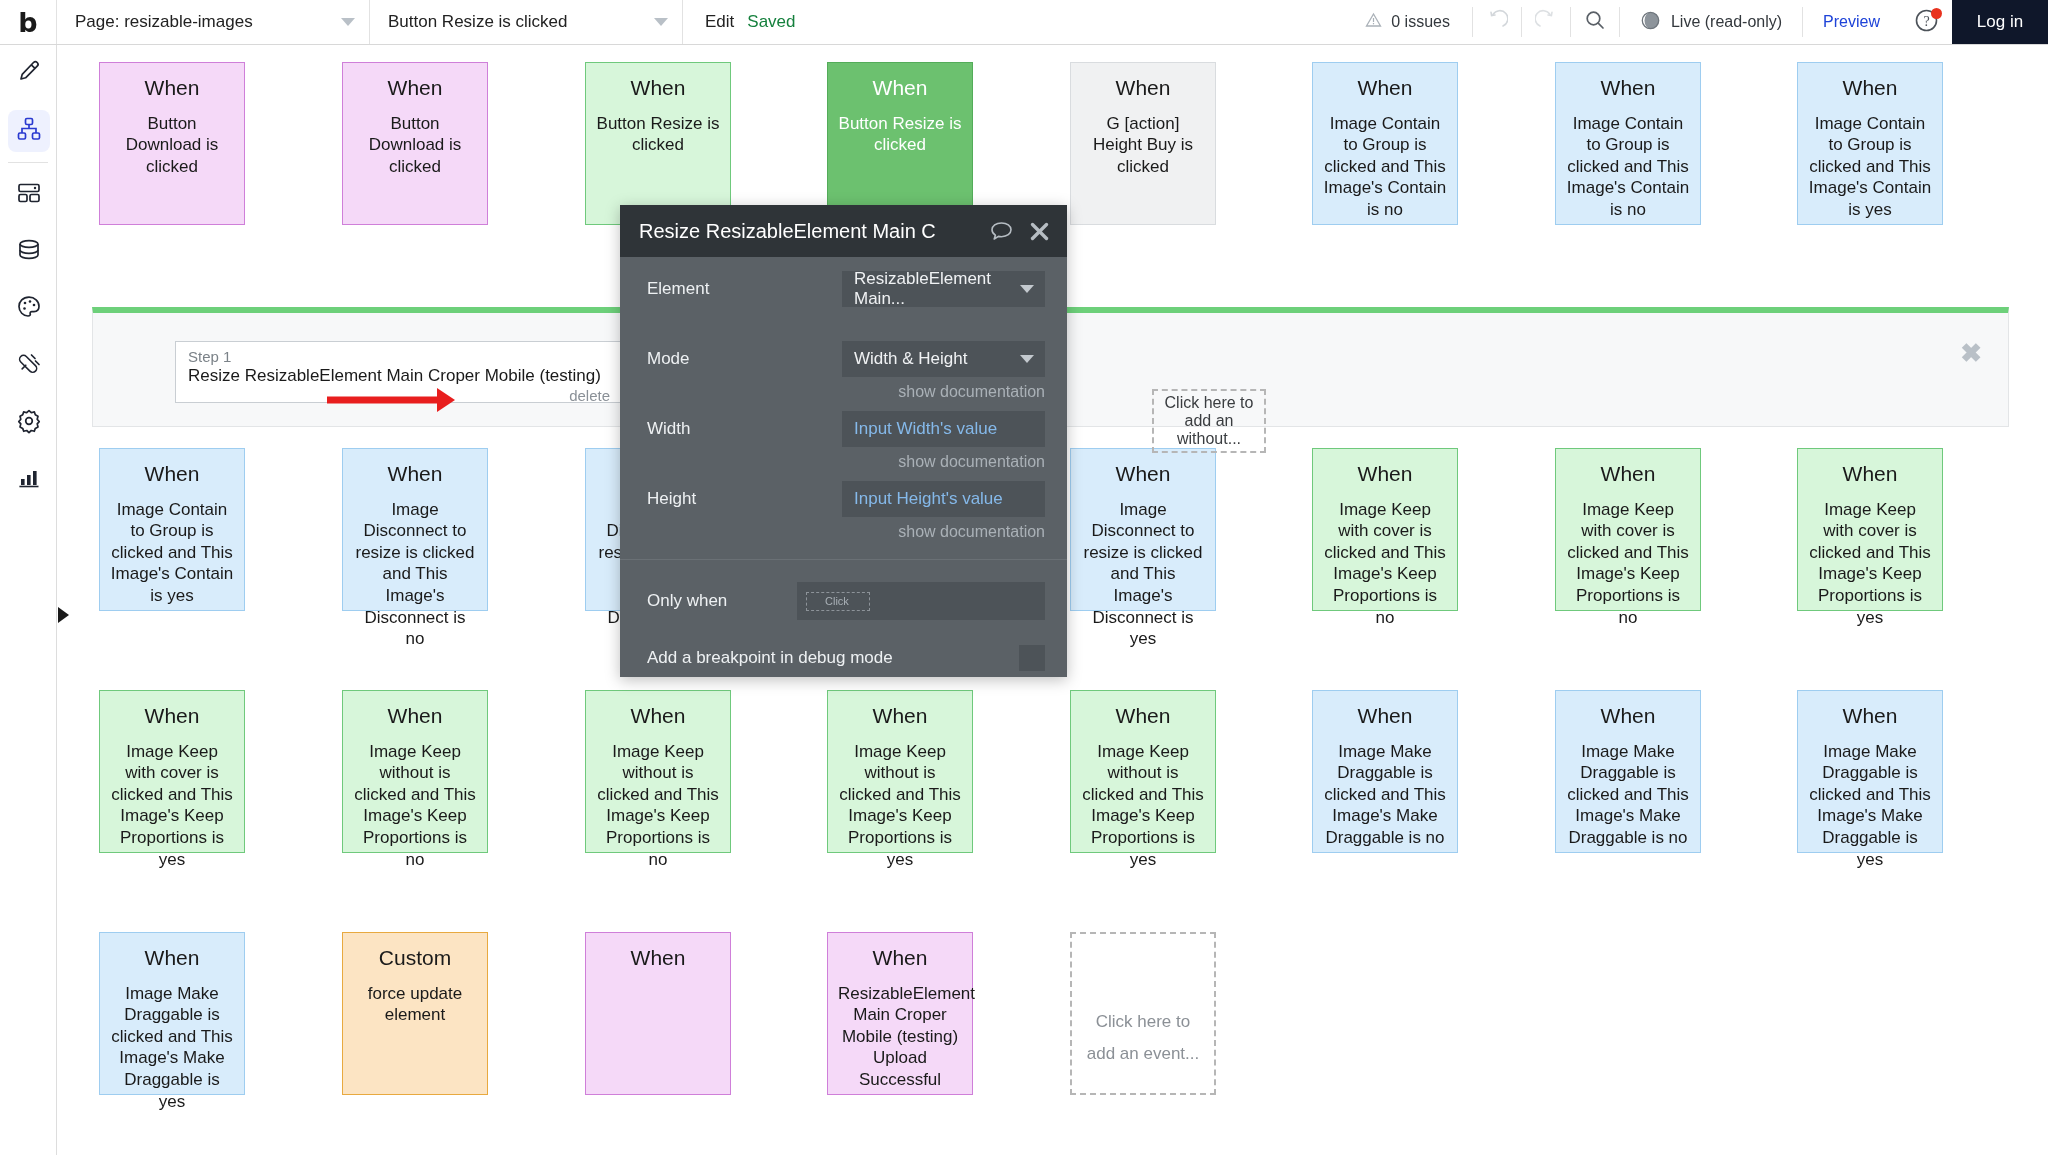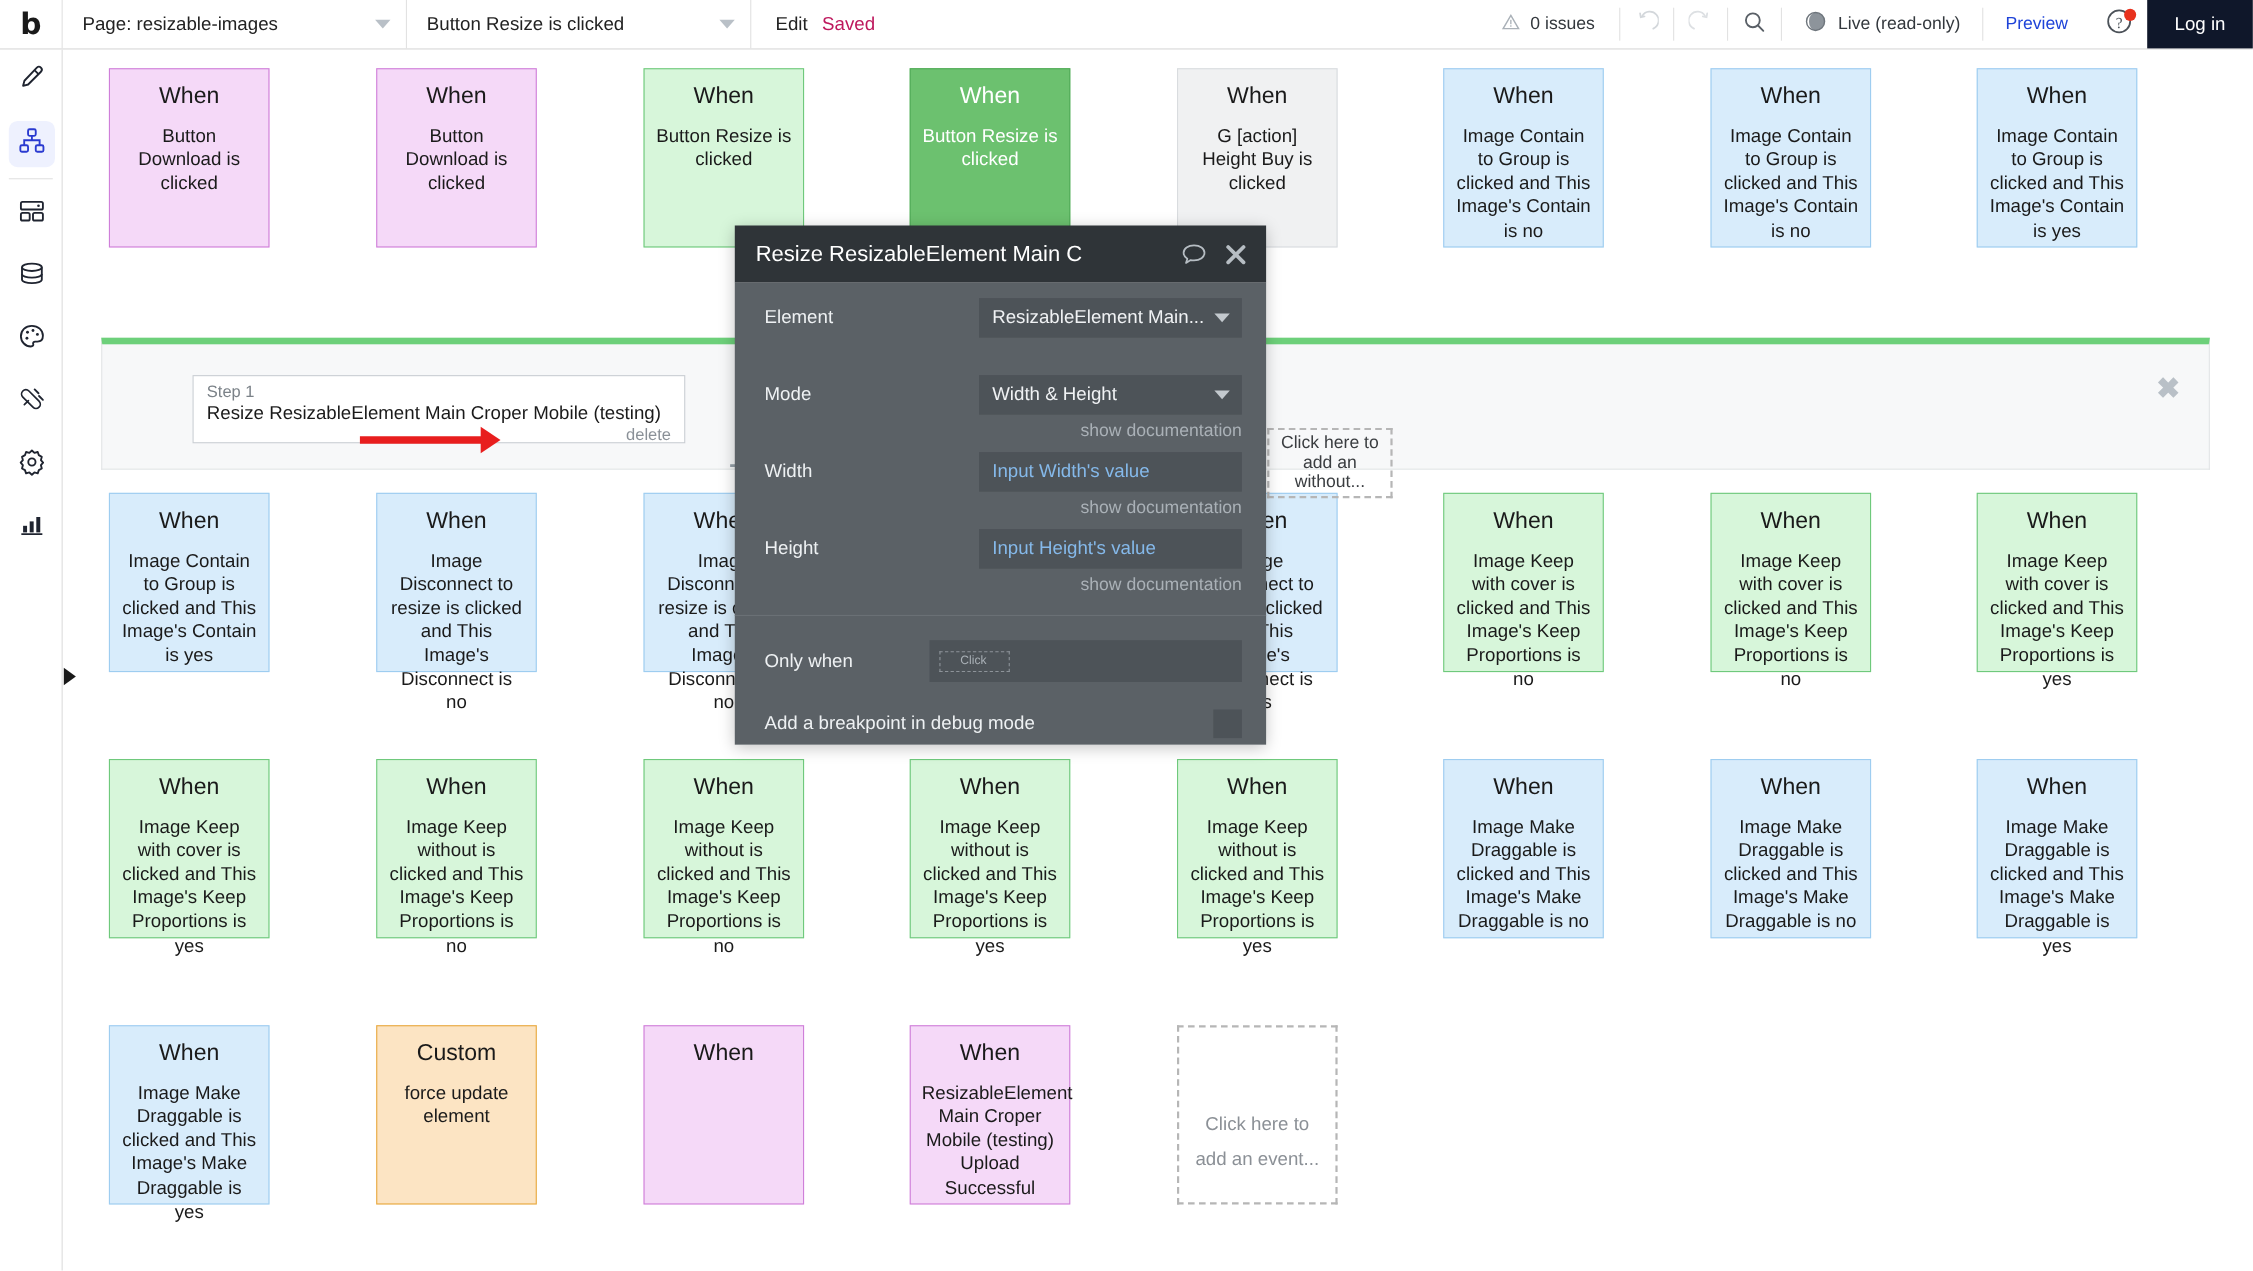--- a/index.html
+++ b/index.html
@@ -39,21 +39,21 @@
   .tb-select.event { width: 313px; }
   .tb-select .txt { font-size: 17px; color: #222; white-space: nowrap; overflow: hidden; text-overflow: ellipsis; }
   .caret-dn {
     margin-left: auto;
     width: 0; height: 0;
     border-left: 7px solid transparent;
     border-right: 7px solid transparent;
     border-top: 8px solid #b9c0c7;
   }
   .tb-editlabel { display:flex; align-items:center; padding: 0 13px 0 22px; font-size: 17px; color:#222; }
-  .tb-saved { display:flex; align-items:center; font-size: 17px; color:#be185d; }
+  .tb-saved { display:flex; align-items:center; font-size: 17px; color:#15803d; }
   .tb-spacer { flex: 1 1 auto; }
   .tb-issues {
     display: flex; align-items: center; gap: 9px;
     padding: 0 22px; font-size: 16px; color: #33383d;
   }
   .tb-divider { width:1px; background:#e2e2e2; margin: 7px 0; }
   .tb-icon-btn {
     width: 48px; display:flex; align-items:center; justify-content:center;
   }
   .tb-live { display:flex; align-items:center; gap:10px; padding: 0 20px; font-size:16px; color:#33383d; white-space:nowrap; }
@@ -161,22 +161,22 @@
   }
 
   
   #red-arrow {
     position: absolute; left: 270px; top: 340px;
     width: 130px; height: 30px; z-index: 45;
   }
 
   
   #modal {
-    position:absolute; left: 668px; top: 205px;
-    width: 483px; height: 472px;
+    position:absolute; left: 620px; top: 205px;
+    width: 447px; height: 472px;
     z-index: 50;
     box-shadow: 0 3px 14px rgba(0,0,0,0.25);
   }
   #modal-head {
     height: 52px; background:#2f3438; color:#ffffff;
     display:flex; align-items:center;
     padding: 0 17px 0 19px;
     font-size: 20px;
   }
   #modal-head .mh-spacer { flex:1 1 auto; }

